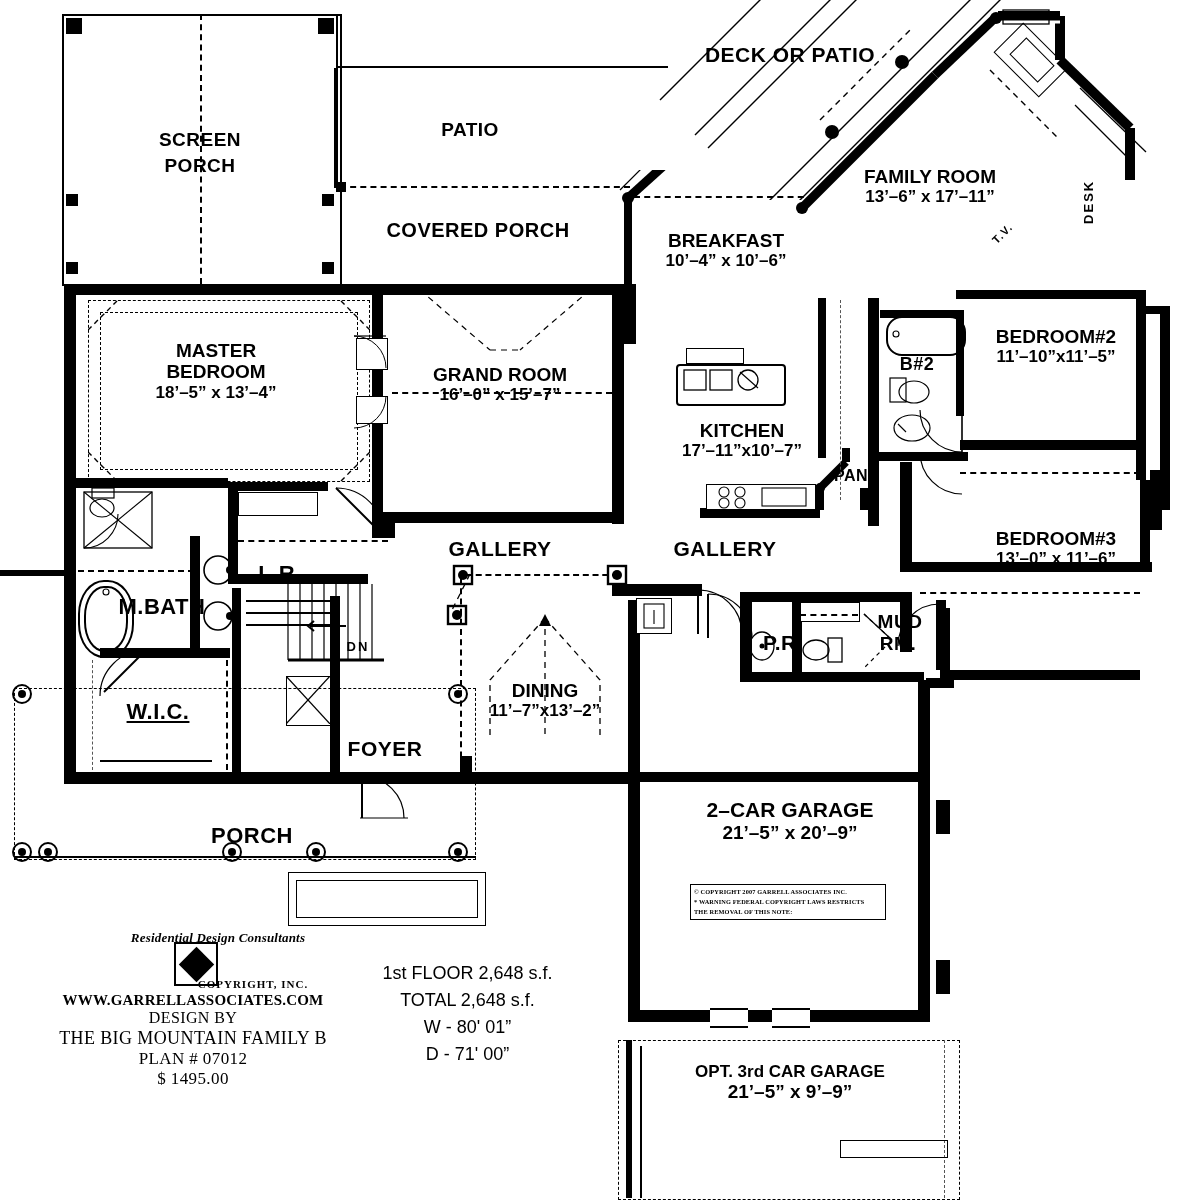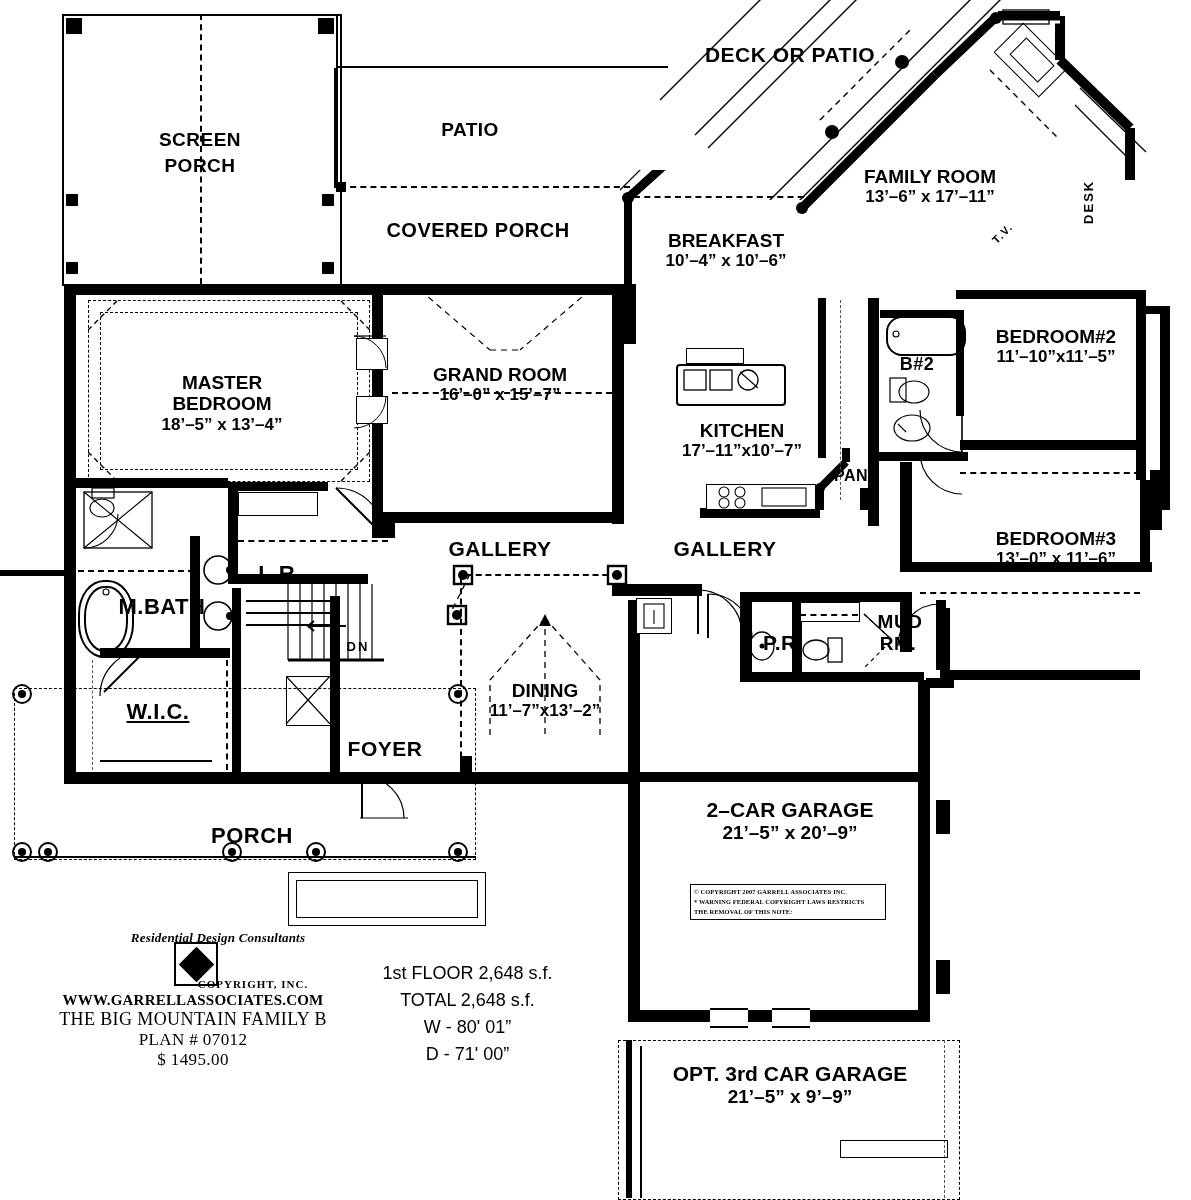--- a/index.html
+++ b/index.html
@@ -108,21 +108,21 @@
 
   <div class="box-d" style="left:88px;top:300px;width:280px;height:180px;"></div>
   <div class="box-d" style="left:100px;top:312px;width:256px;height:156px;"></div>
   <svg style="position:absolute;left:88px;top:300px;width:282px;height:182px;">
     <line x1="0" y1="30" x2="30" y2="0" stroke="#000" stroke-width="1.4" stroke-dasharray="5,4"></line>
     <line x1="282" y1="30" x2="252" y2="0" stroke="#000" stroke-width="1.4" stroke-dasharray="5,4"></line>
     <line x1="0" y1="152" x2="30" y2="182" stroke="#000" stroke-width="1.4" stroke-dasharray="5,4"></line>
     <line x1="282" y1="152" x2="252" y2="182" stroke="#000" stroke-width="1.4" stroke-dasharray="5,4"></line>
   </svg>
 
-  <div class="stk" style="left:222px;top:340px;margin-top:32px;">
+  <div class="stk" style="left:216px;top:340px;">
     <span class="n">MASTER</span>
     <span class="n">BEDROOM</span>
     <span class="d">18’–5”  x  13’–4”</span>
   </div>
 
   <div class="w" style="left:372px;top:284px;width:11px;height:200px;"></div>
   <div class="w" style="left:372px;top:478px;width:11px;height:60px;"></div>
 
   <div class="box-out" style="left:356px;top:338px;width:30px;height:30px;background:#fff;"></div>
   <div class="box-out" style="left:356px;top:396px;width:30px;height:26px;background:#fff;"></div>
@@ -468,34 +468,35 @@
     <div>©  COPYRIGHT 2007 GARRELL ASSOCIATES INC.</div>
     <div>* WARNING FEDERAL COPYRIGHT LAWS RESTRICTS</div>
     <div>THE REMOVAL OF THIS NOTE:</div>
   </div>
 
   <div class="box-d" style="left:618px;top:1040px;width:340px;height:158px;"></div>
   <div class="w" style="left:626px;top:1040px;width:6px;height:158px;"></div>
   <div class="thin" style="left:640px;top:1046px;width:2px;height:152px;"></div>
   <div class="dot-v" style="left:944px;top:1040px;height:158px;"></div>
   <div class="stk" style="left:790px;top:1062px;">
-    <span class="n" style="font-size:21px;">OPT.  3rd  CAR  GARAGE</span>
+    <span class="n" style="font-size:17px;">OPT.  3rd  CAR  GARAGE</span>
     <span class="d" style="font-size:19px;">21’–5” x 9’–9”</span>
   </div>
   <div class="box-out" style="left:840px;top:1140px;width:106px;height:16px;"></div>
 
   <div id="titleblock">
     <div class="logo-top">Residential Design Consultants</div>
     <div class="logo-main">
       <span class="logo-dia">
           <i></i>
         </span>
     </div>
     <div class="logo-assoc">COPYRIGHT, INC.</div>
     <div class="logo-url">WWW.GARRELLASSOCIATES.COM</div>
+    <div class="tb-line">DESIGN BY</div>
     <div class="tb-line big" style="font-size:18px;">THE BIG MOUNTAIN FAMILY B</div>
     <div class="tb-line big">PLAN #  07012</div>
     <div class="tb-line big">$ 1495.00</div>
   </div>
 
   <div id="specs">
     <div>1st FLOOR  2,648 s.f.</div>
     <div>TOTAL  2,648 s.f.</div>
     <div>W - 80' 01”</div>
     <div>D - 71' 00”</div>

